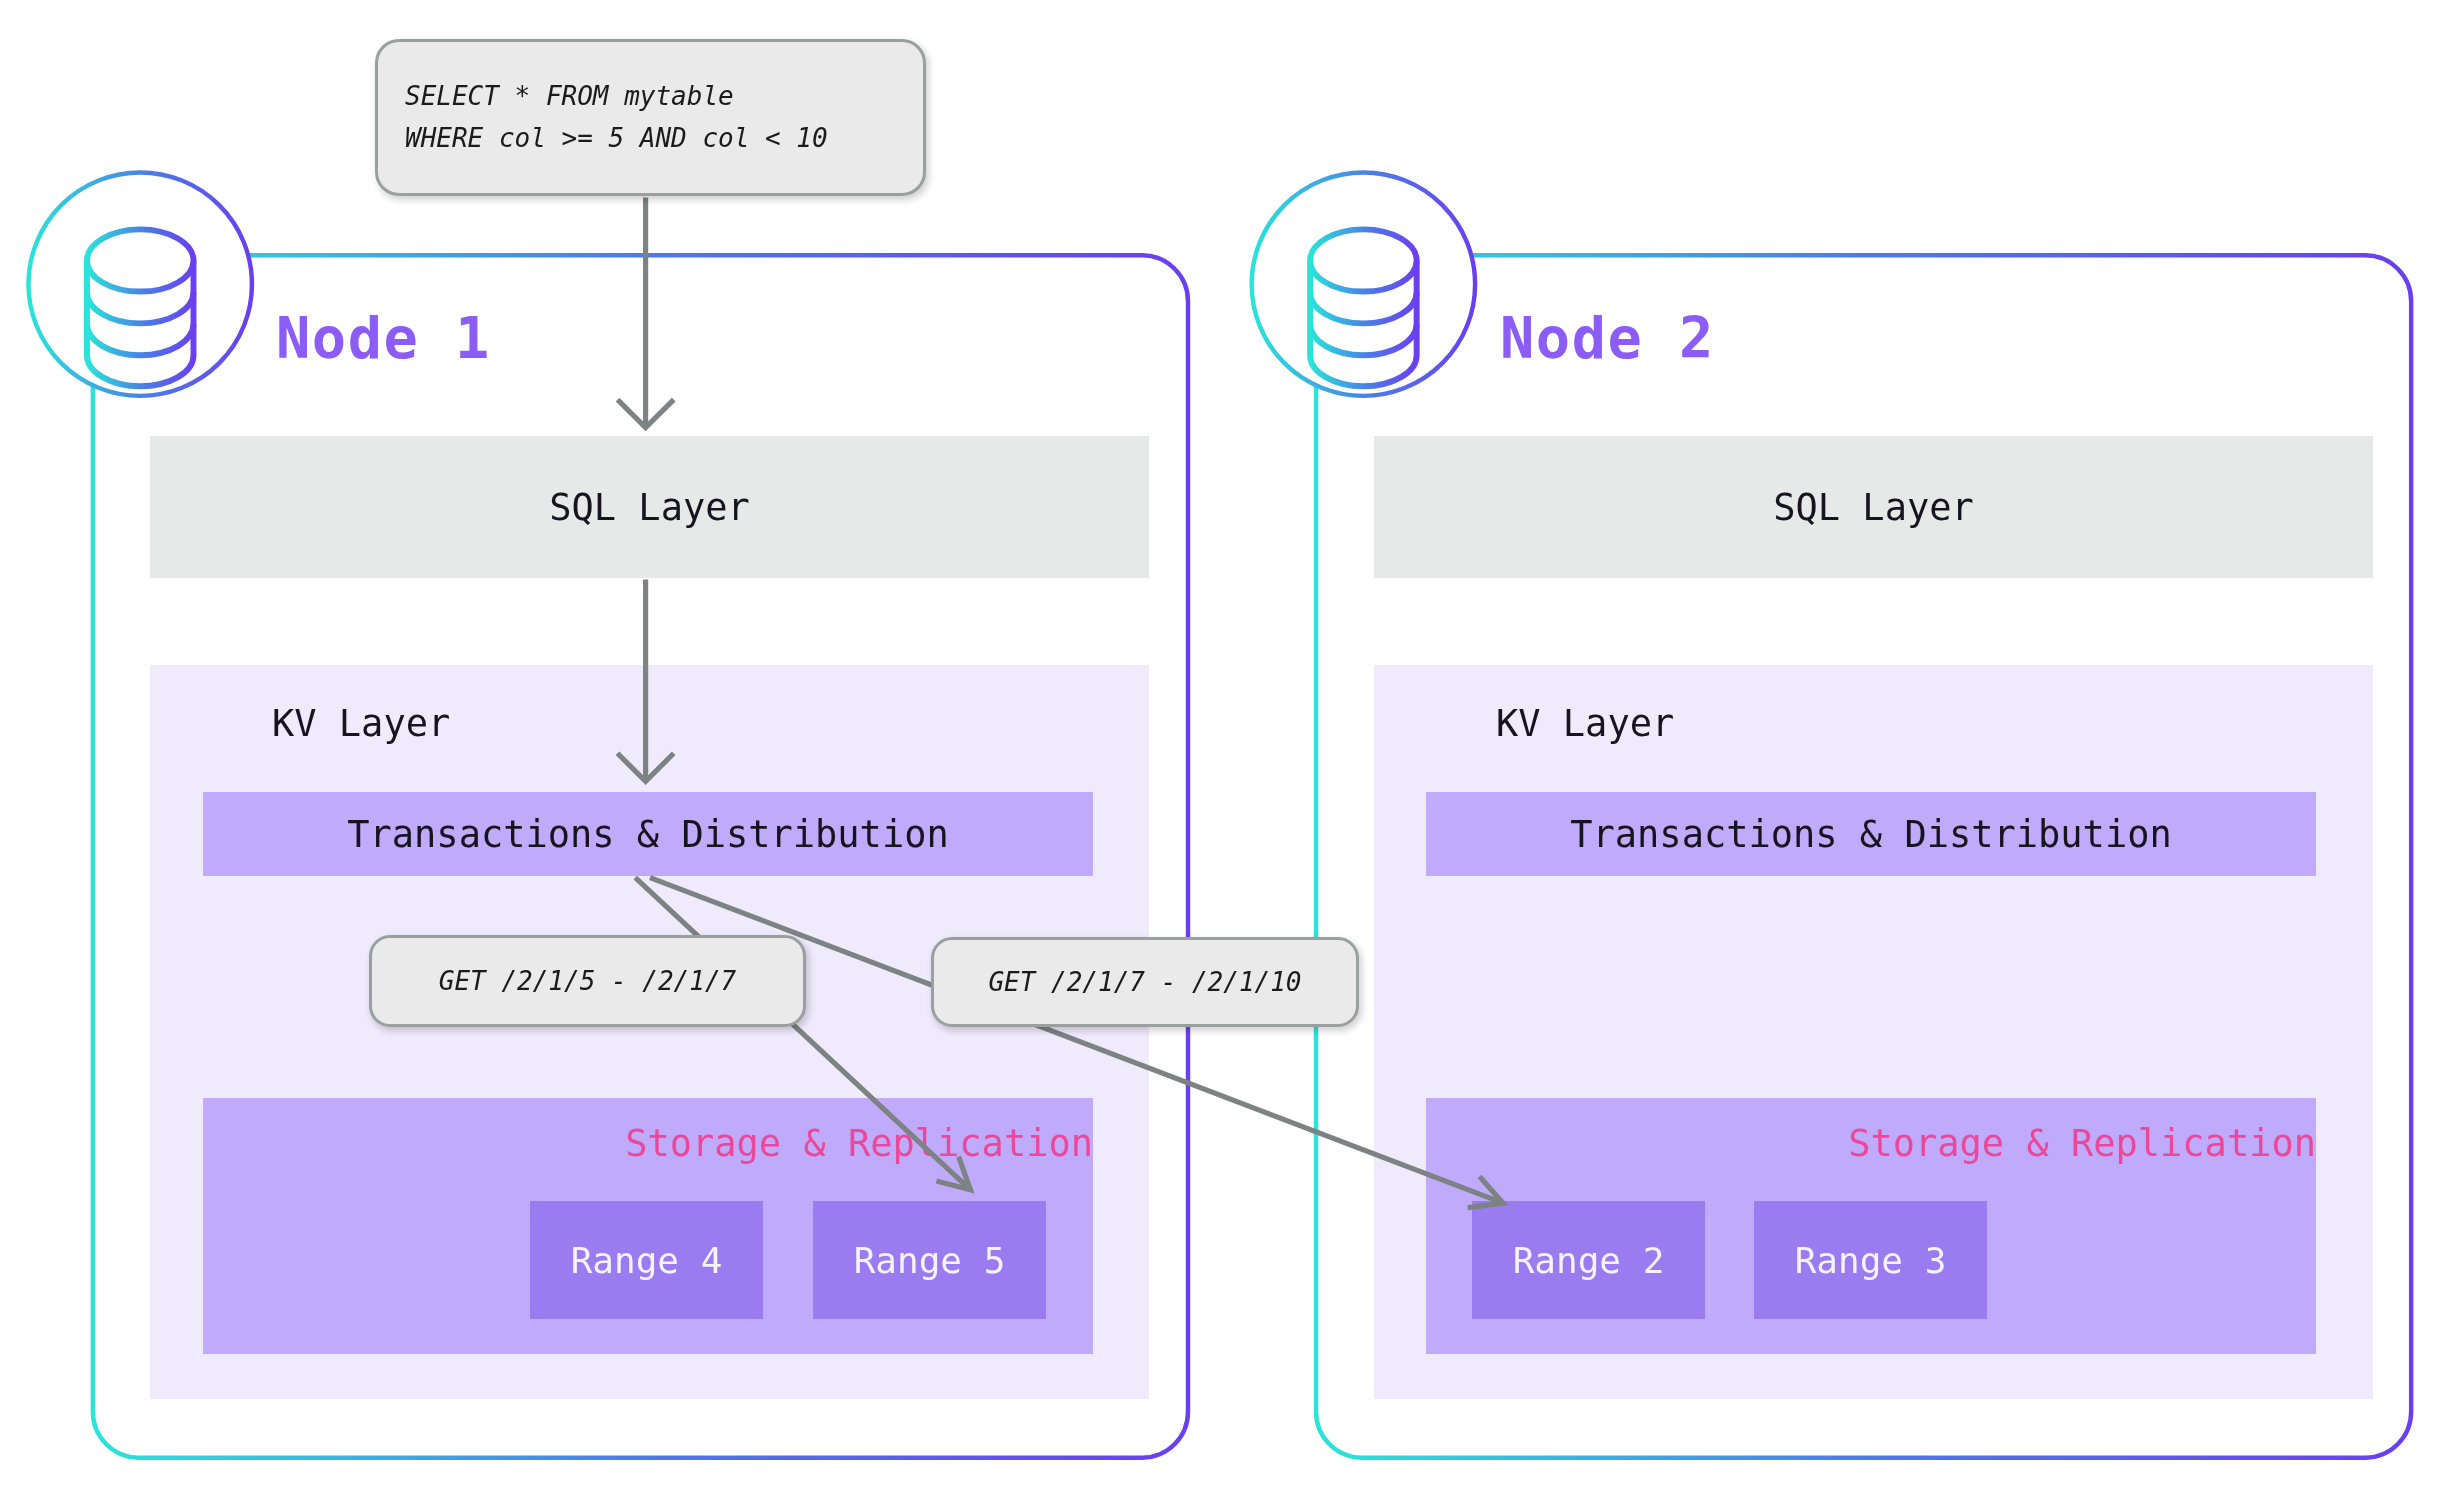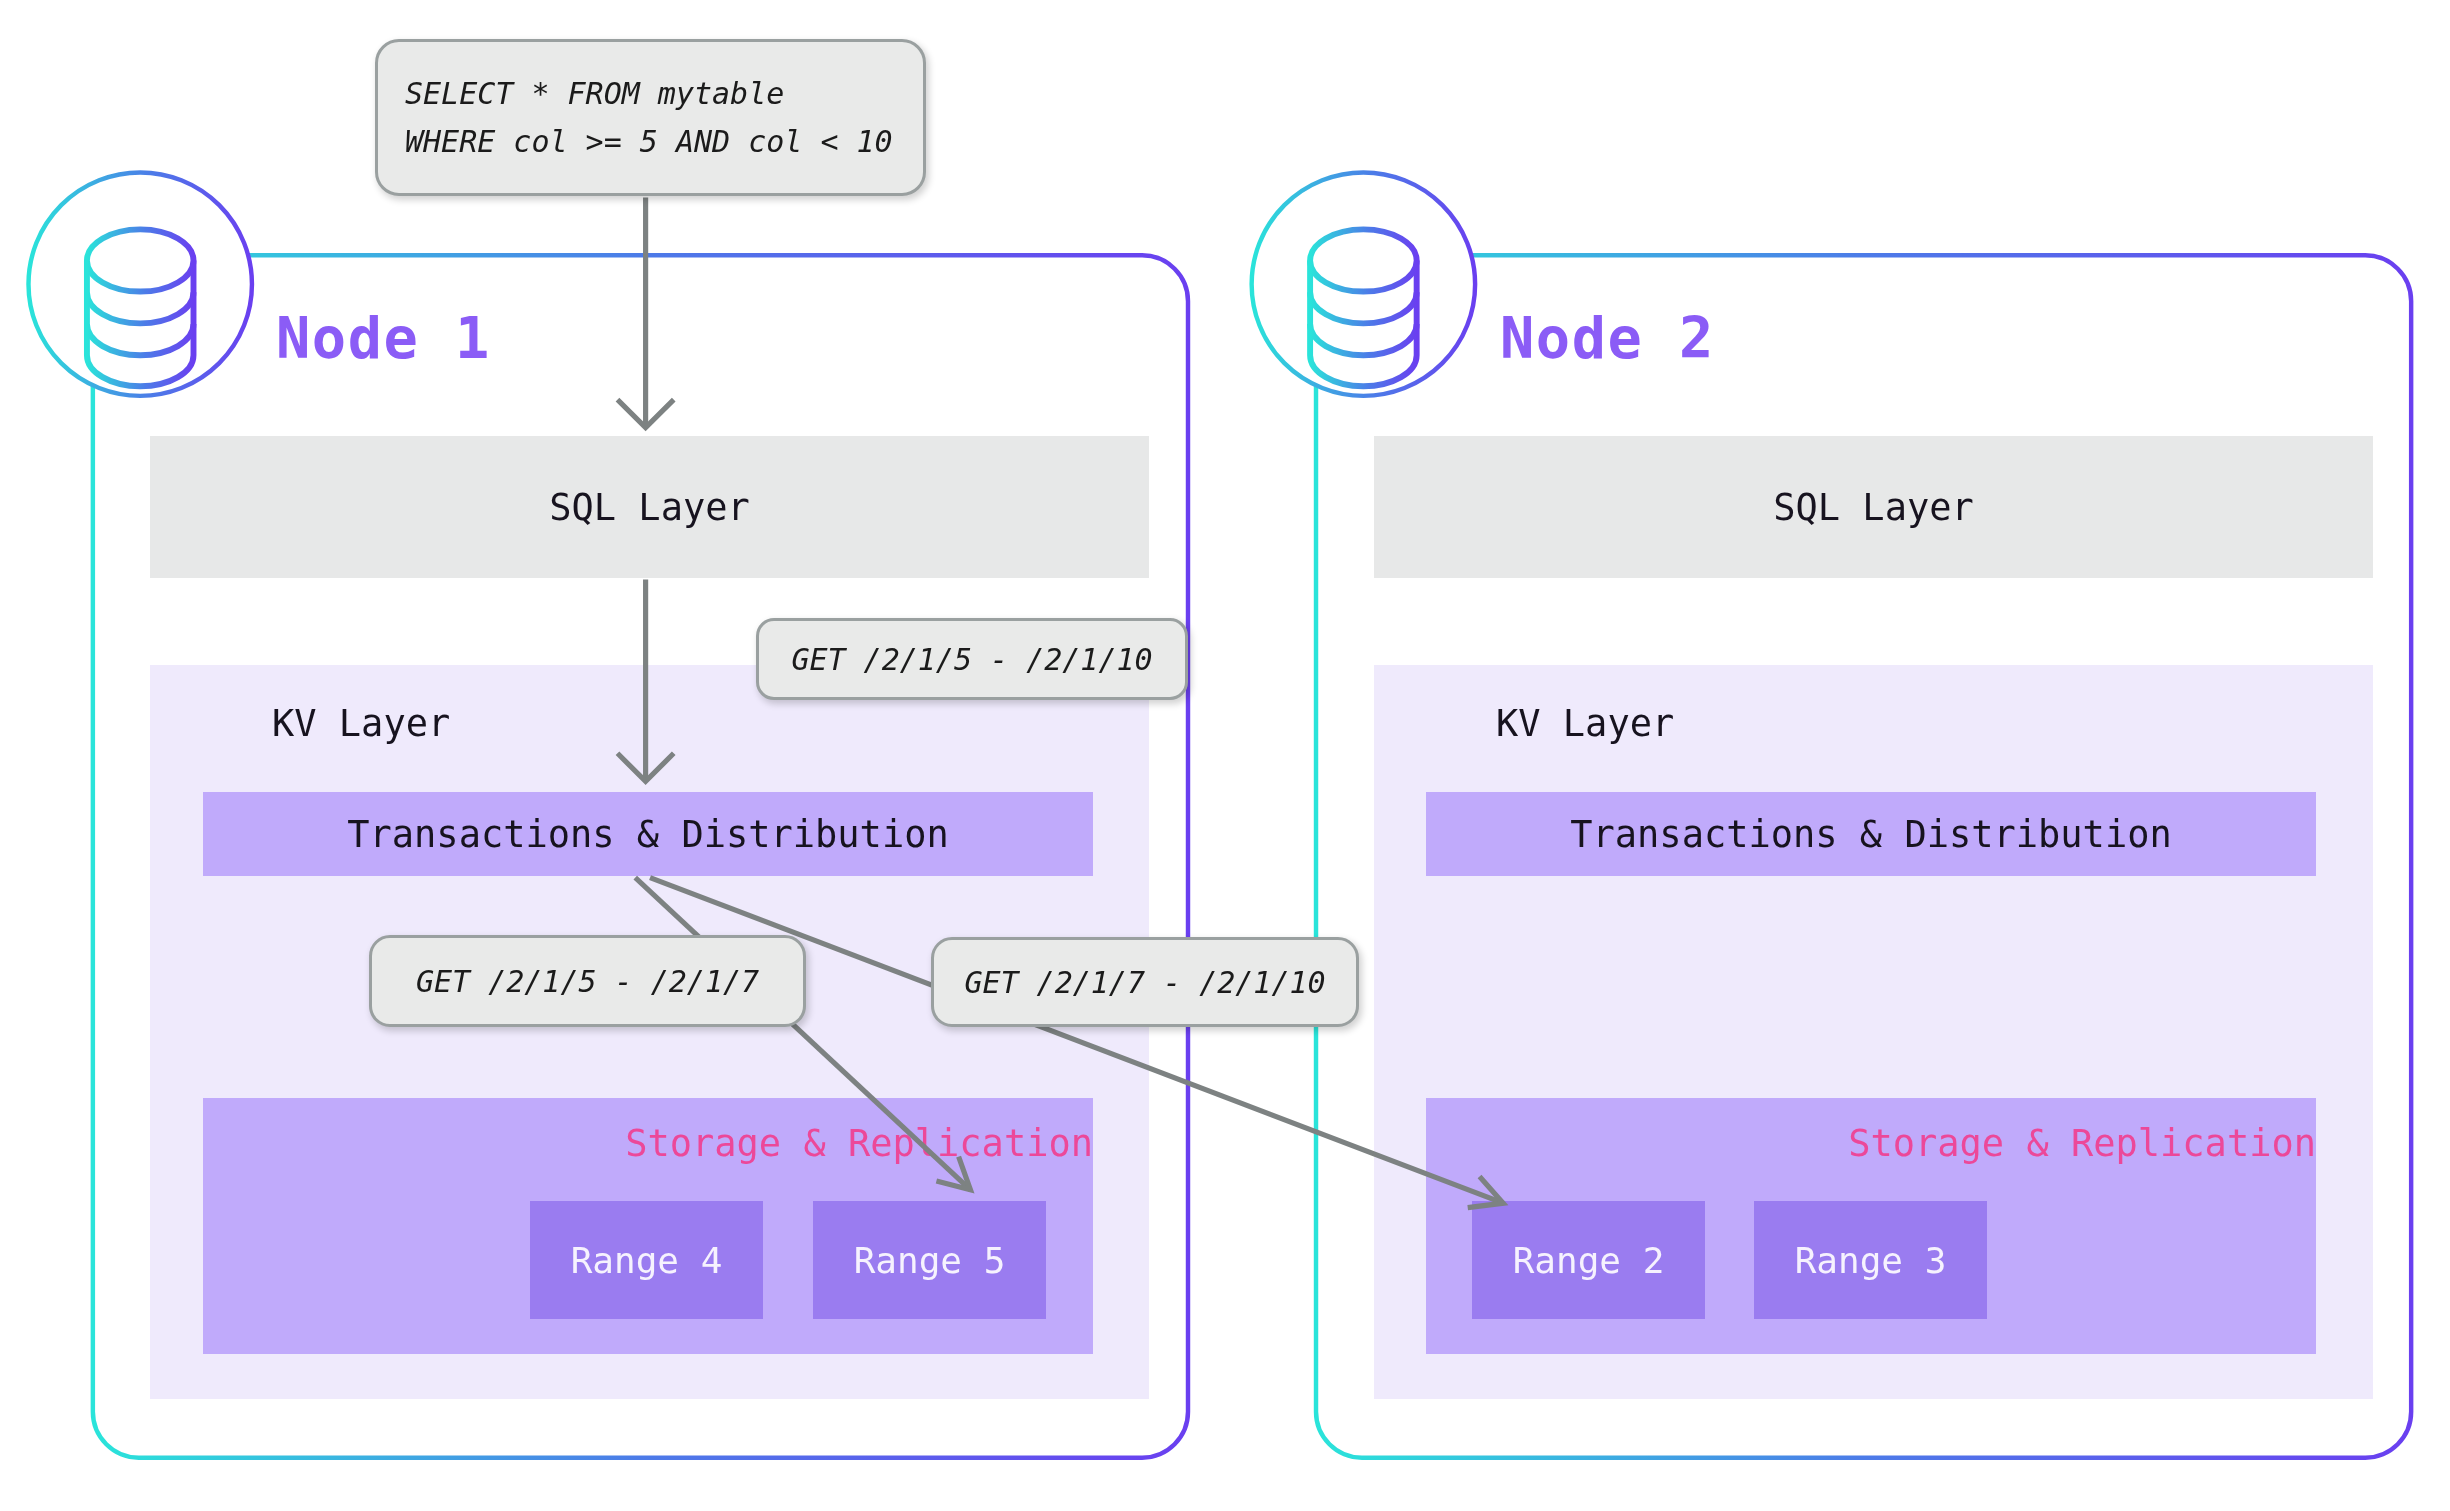--- a/index.html
+++ b/index.html
@@ -27,21 +27,21 @@
   .storage-title{position:absolute;font-size:37px;color:#ec4899;text-align:right;}
   .node-title{position:absolute;font-size:57px;font-weight:bold;color:#8b5cf6;letter-spacing:1.5px;}
 
   .code-label{
     position:absolute;
     background:#e9eae9;
     border:3px solid #9aa0a0;
     border-radius:21px;
     box-shadow:2.2px 3.7px 7.4px rgba(0,0,0,0.18);
     font-style:italic;
-    font-size:30px;
+    font-size:26px;
     color:#1b1b1b;
     display:flex;align-items:center;justify-content:center;
   }
   .query-box{
     flex-direction:column;align-items:flex-start;justify-content:center;
     padding-left:27px;box-sizing:border-box;
     line-height:1.6;
     border-radius:24px;
   }
 </style>
@@ -146,20 +146,19 @@
         <stop offset="1" stop-color="#6a3ff0"></stop>
       </linearGradient>
     </defs>
   </svg>
 
   <div class="code-label query-box z3" style="left:375px;top:39px;width:551px;height:157px;">
     <div>SELECT * FROM mytable</div>
     <div>WHERE col &gt;= 5 AND col &lt; 10</div>
   </div>
 
-  <div class="code-label z3" style="left:756px;top:618px;width:426px;height:76px;border-radius:18px;">GET /2/1/5 - /2/1/10</div>
 
   <div class="code-label z3" style="left:369px;top:935px;width:431px;height:86px;">GET /2/1/5 - /2/1/7</div>
 
   <div class="code-label z3" style="left:931px;top:937px;width:422px;height:84px;">GET /2/1/7 - /2/1/10</div>
 
 </div>
 
 
 </body></html>

